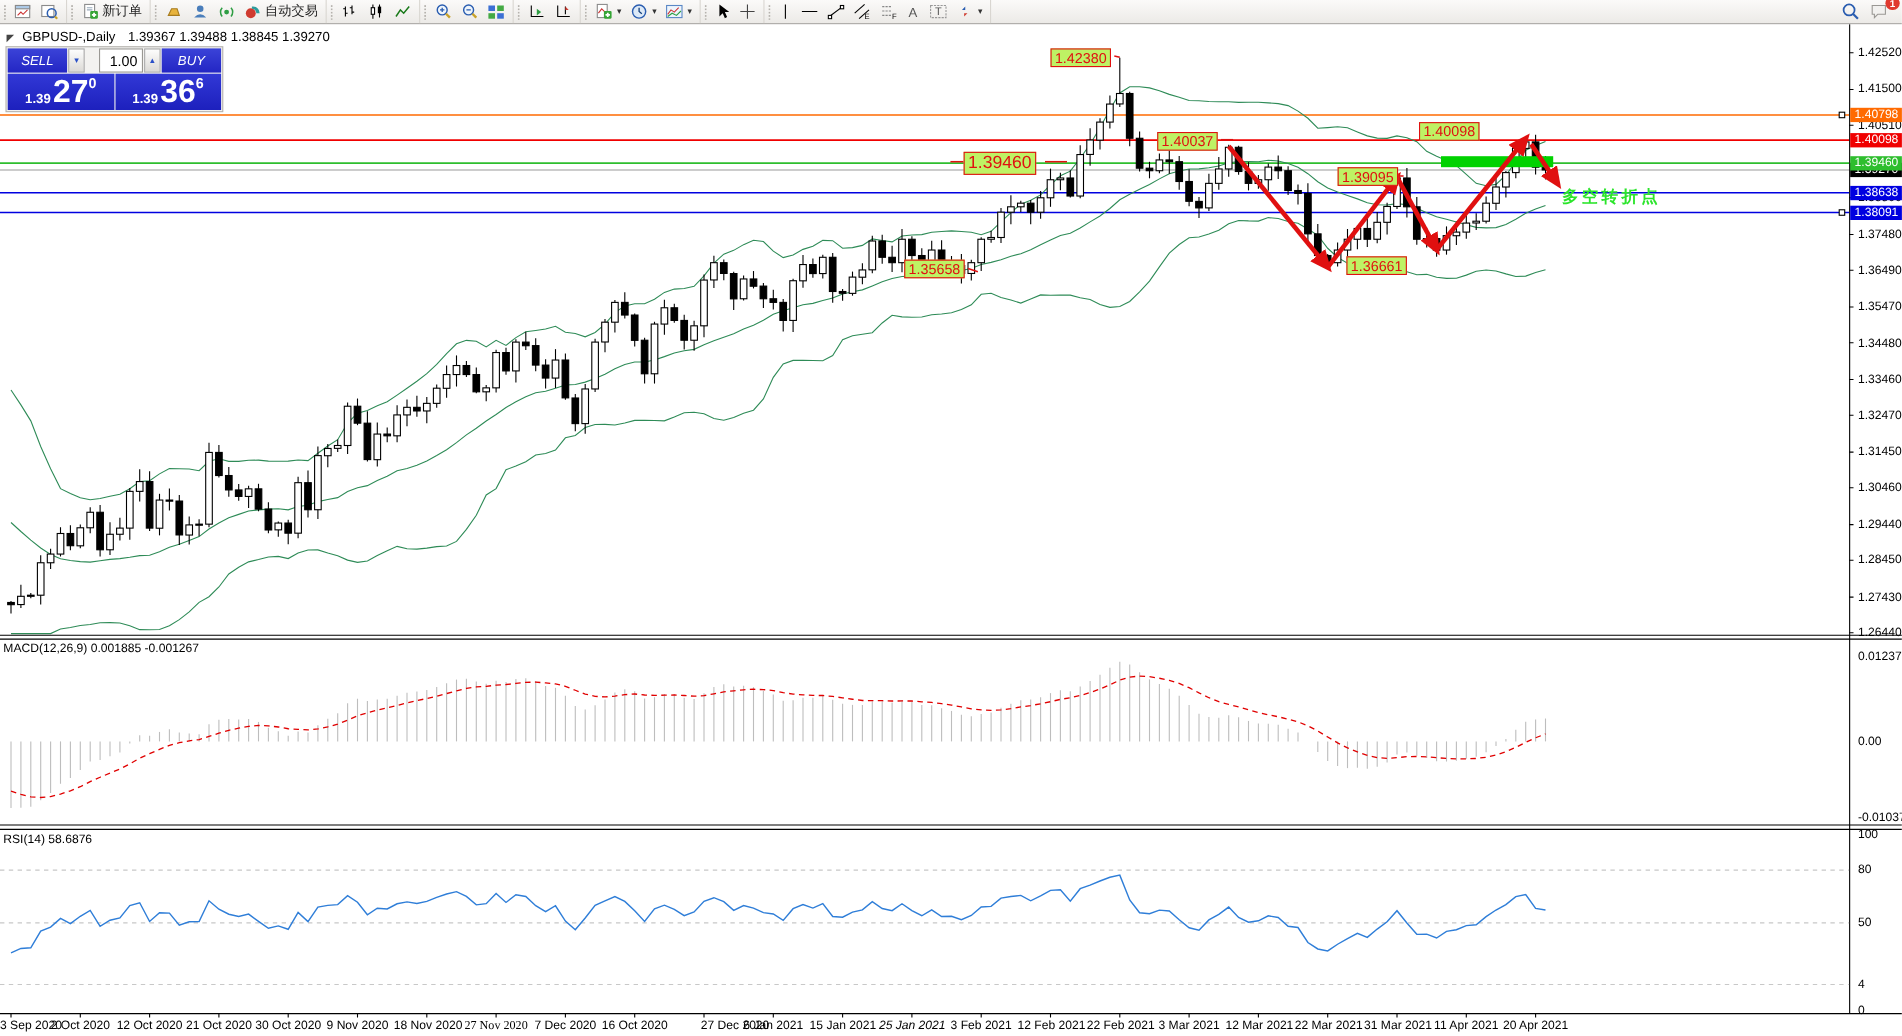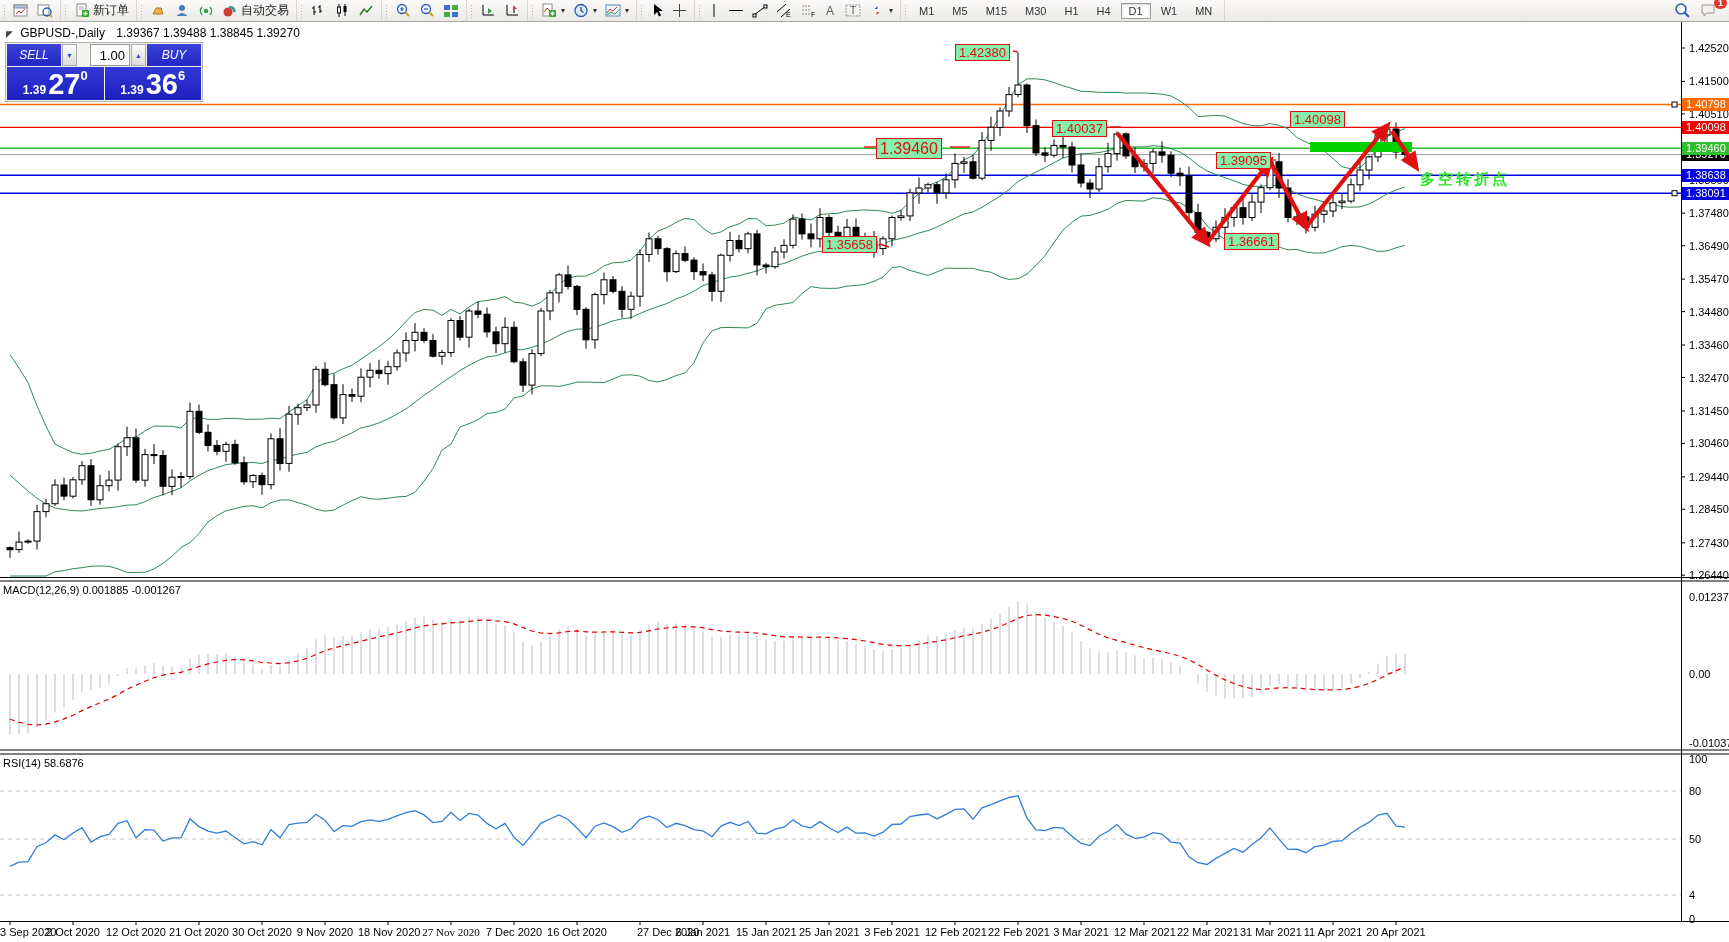--- a/index.html
+++ b/index.html
@@ -31,21 +31,21 @@
        font-size:7px;display:flex;align-items:center;justify-content:center;cursor:pointer;}
   .oc-vol{flex:1;border:1px solid #9a9893;text-align:right;font-size:13px;padding:0 4px;min-width:0;margin-left:12px;}
   .oc-row2{display:flex;height:33px;gap:1px;margin-top:1px;}
   .oc-price{flex:1;background:linear-gradient(#3138d6,#1d20bd);color:#fff;display:flex;align-items:flex-end;
        justify-content:center;padding-bottom:1px;cursor:pointer;}
   .oc-price .sm{font-size:12px;font-weight:bold;margin-right:2px;margin-bottom:2px;}
   .oc-price .bg{font-size:29px;font-weight:bold;line-height:29px;}
   .oc-price .sup{font-size:13px;font-weight:bold;align-self:flex-start;margin-top:1px;}
   
   #cv{position:absolute;left:0;top:0;z-index:1;}
-  .flag{position:absolute;border:1px solid #e01010;color:#e01010;background:#86efac;font-size:13px;
+  .flag{position:absolute;border:1px solid #e01010;color:#e01010;background:#bef264;font-size:13px;
         line-height:15px;padding:0 3px;z-index:5;white-space:nowrap;}
   .flag.big{font-size:16px;line-height:19px;}
   .cn-note{position:absolute;color:#2be52b;font-size:15px;font-weight:bold;letter-spacing:3px;z-index:5;white-space:nowrap;}
   .axis-label{position:absolute;left:1689px;font-size:11px;color:#000;z-index:3;white-space:nowrap;}
   .axis-badge{position:absolute;left:1682px;width:47px;height:13px;color:#fff;font-size:11px;
         line-height:13px;padding-left:4px;z-index:4;white-space:nowrap;}
   .date-label{position:absolute;top:926px;font-size:11px;color:#000;z-index:3;white-space:nowrap;}
   .ind-label{position:absolute;font-size:11px;color:#000;z-index:3;white-space:nowrap;}
 </style>
 </head>
@@ -311,32 +311,20 @@
     <span class="tb-btn">
         <span>
           <svg width="16" height="15">
             <path d="M3 10 l4 -4 -1.5 0 3 -3 0 3 -1.5 0 z" fill="#2a5db0"></path>
             <path d="M13 5 l-4 4 1.5 0 -3 3 0 -3 1.5 0 z" fill="#cf3b30"></path>
           </svg>
         </span>
         <span class="caret">▾</span>
       </span>
   </div>
-  <div class="tb-grp" id="tf-group">
-      <span class="grip"></span>
-      <span class="tf-btn">M1</span>
-      <span class="tf-btn">M5</span>
-      <span class="tf-btn">M15</span>
-      <span class="tf-btn">M30</span>
-      <span class="tf-btn">H1</span>
-      <span class="tf-btn">H4</span>
-      <span class="tf-btn active">D1</span>
-      <span class="tf-btn">W1</span>
-      <span class="tf-btn">MN</span>
-    </div>
   <div class="tb-grp tb-right">
     <span class="tb-btn">
         <span>
           <svg width="18" height="17">
             <circle cx="8" cy="7" r="5" fill="none" stroke="#2a5db0" stroke-width="1.6"></circle>
             <line x1="11.5" y1="10.5" x2="16" y2="15" stroke="#2a5db0" stroke-width="2"></line>
           </svg>
         </span>
       </span>
     <span class="tb-btn" style="position:relative">
@@ -947,21 +935,21 @@
     <div class="date-label" style="left: 169px; width: 60px; text-align: center;">21 Oct 2020</div>
     <div class="date-label" style="left: 232px; width: 60px; text-align: center;">30 Oct 2020</div>
     <div class="date-label" style="left: 295px; width: 60px; text-align: center;">9 Nov 2020</div>
     <div class="date-label" style="left: 358px; width: 60px; text-align: center;">18 Nov 2020</div>
     <div class="date-label" style="left: 421px; width: 60px; text-align: center; font-family: Liberation Serif, serif;">27 Nov 2020</div>
     <div class="date-label" style="left: 484px; width: 60px; text-align: center;">7 Dec 2020</div>
     <div class="date-label" style="left: 547px; width: 60px; text-align: center;">16 Oct 2020</div>
     <div class="date-label" style="left: 610px; width: 60px; text-align: center; margin-left: 27px;">27 Dec 2020</div>
     <div class="date-label" style="left: 673px; width: 60px; text-align: center;">6 Jan 2021</div>
     <div class="date-label" style="left: 736px; width: 60px; text-align: center;">15 Jan 2021</div>
-    <div class="date-label" style="left: 799px; width: 60px; text-align: center;">25 Jan 2021</div>
+    <div class="date-label" style="left: 799px; width: 60px; text-align: center; font-style: italic;">25 Jan 2021</div>
     <div class="date-label" style="left: 862px; width: 60px; text-align: center;">3 Feb 2021</div>
     <div class="date-label" style="left: 925px; width: 60px; text-align: center;">12 Feb 2021</div>
     <div class="date-label" style="left: 988px; width: 60px; text-align: center;">22 Feb 2021</div>
     <div class="date-label" style="left: 1051px; width: 60px; text-align: center;">3 Mar 2021</div>
     <div class="date-label" style="left: 1114px; width: 60px; text-align: center;">12 Mar 2021</div>
     <div class="date-label" style="left: 1177px; width: 60px; text-align: center;">22 Mar 2021</div>
     <div class="date-label" style="left: 1240px; width: 60px; text-align: center;">31 Mar 2021</div>
     <div class="date-label" style="left: 1303px; width: 60px; text-align: center;">11 Apr 2021</div>
     <div class="date-label" style="left: 1366px; width: 60px; text-align: center;">20 Apr 2021</div>
     <div class="axis-label" style="top:42px">1.42520</div>

